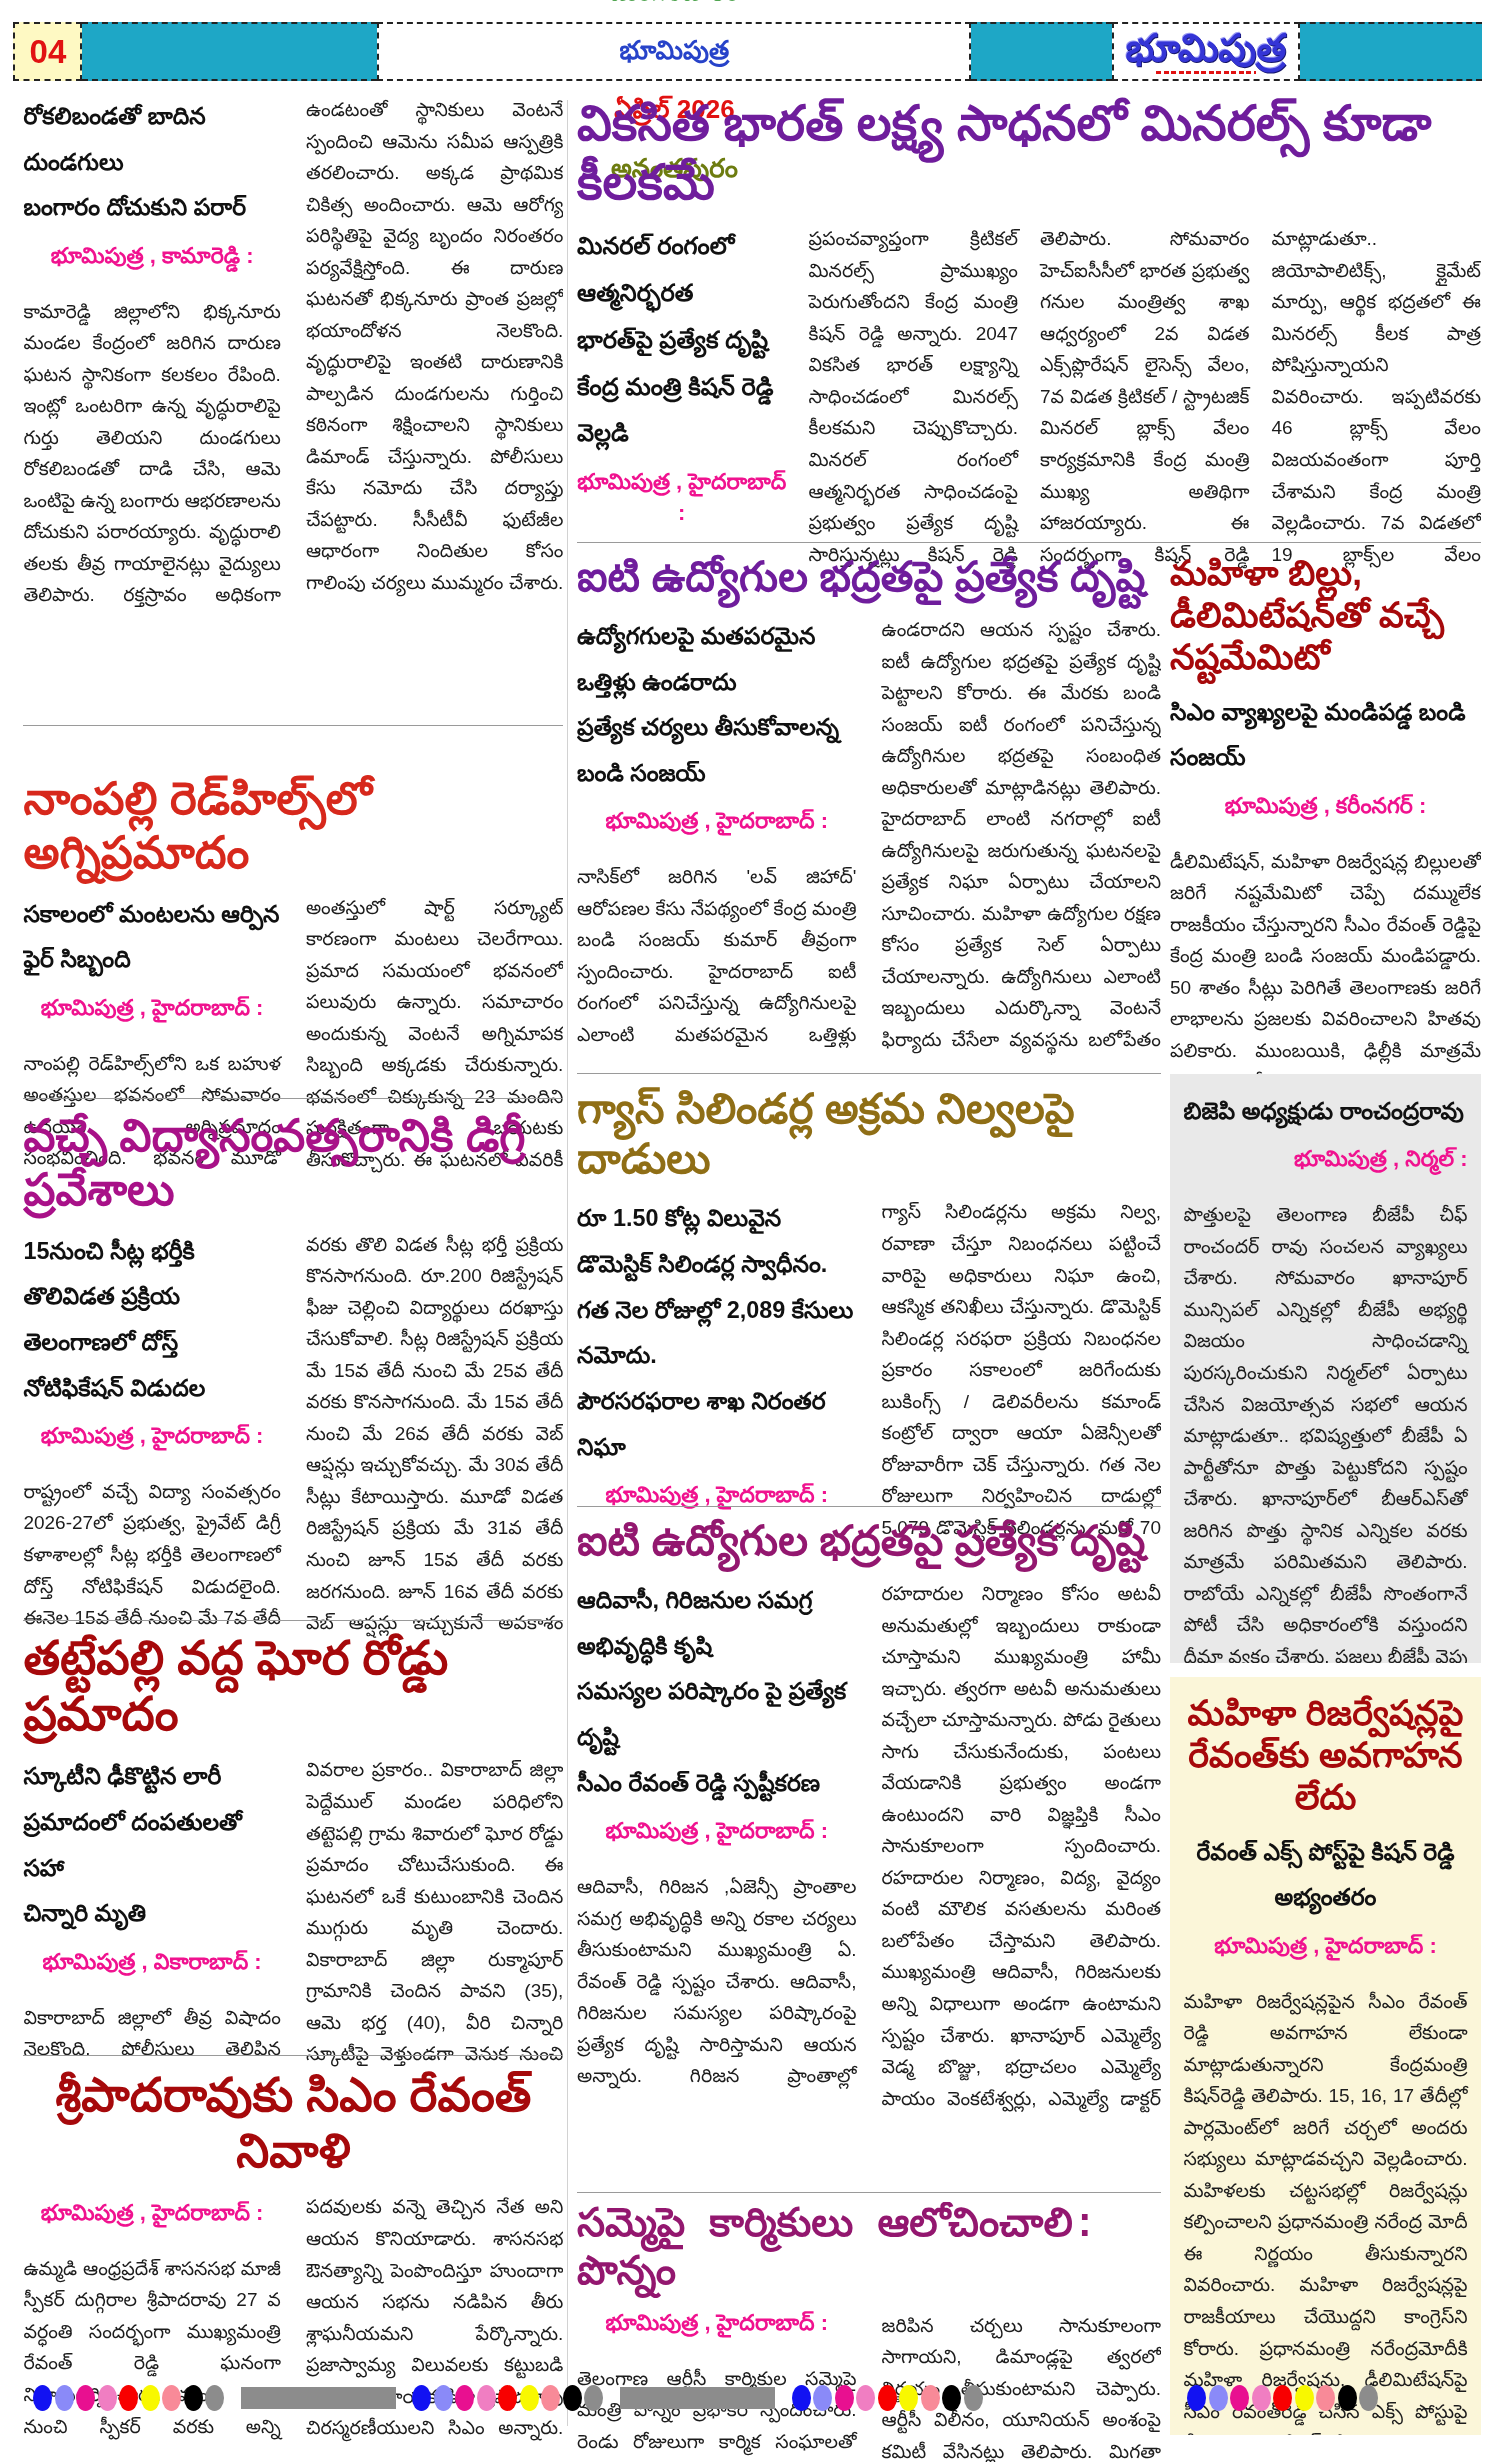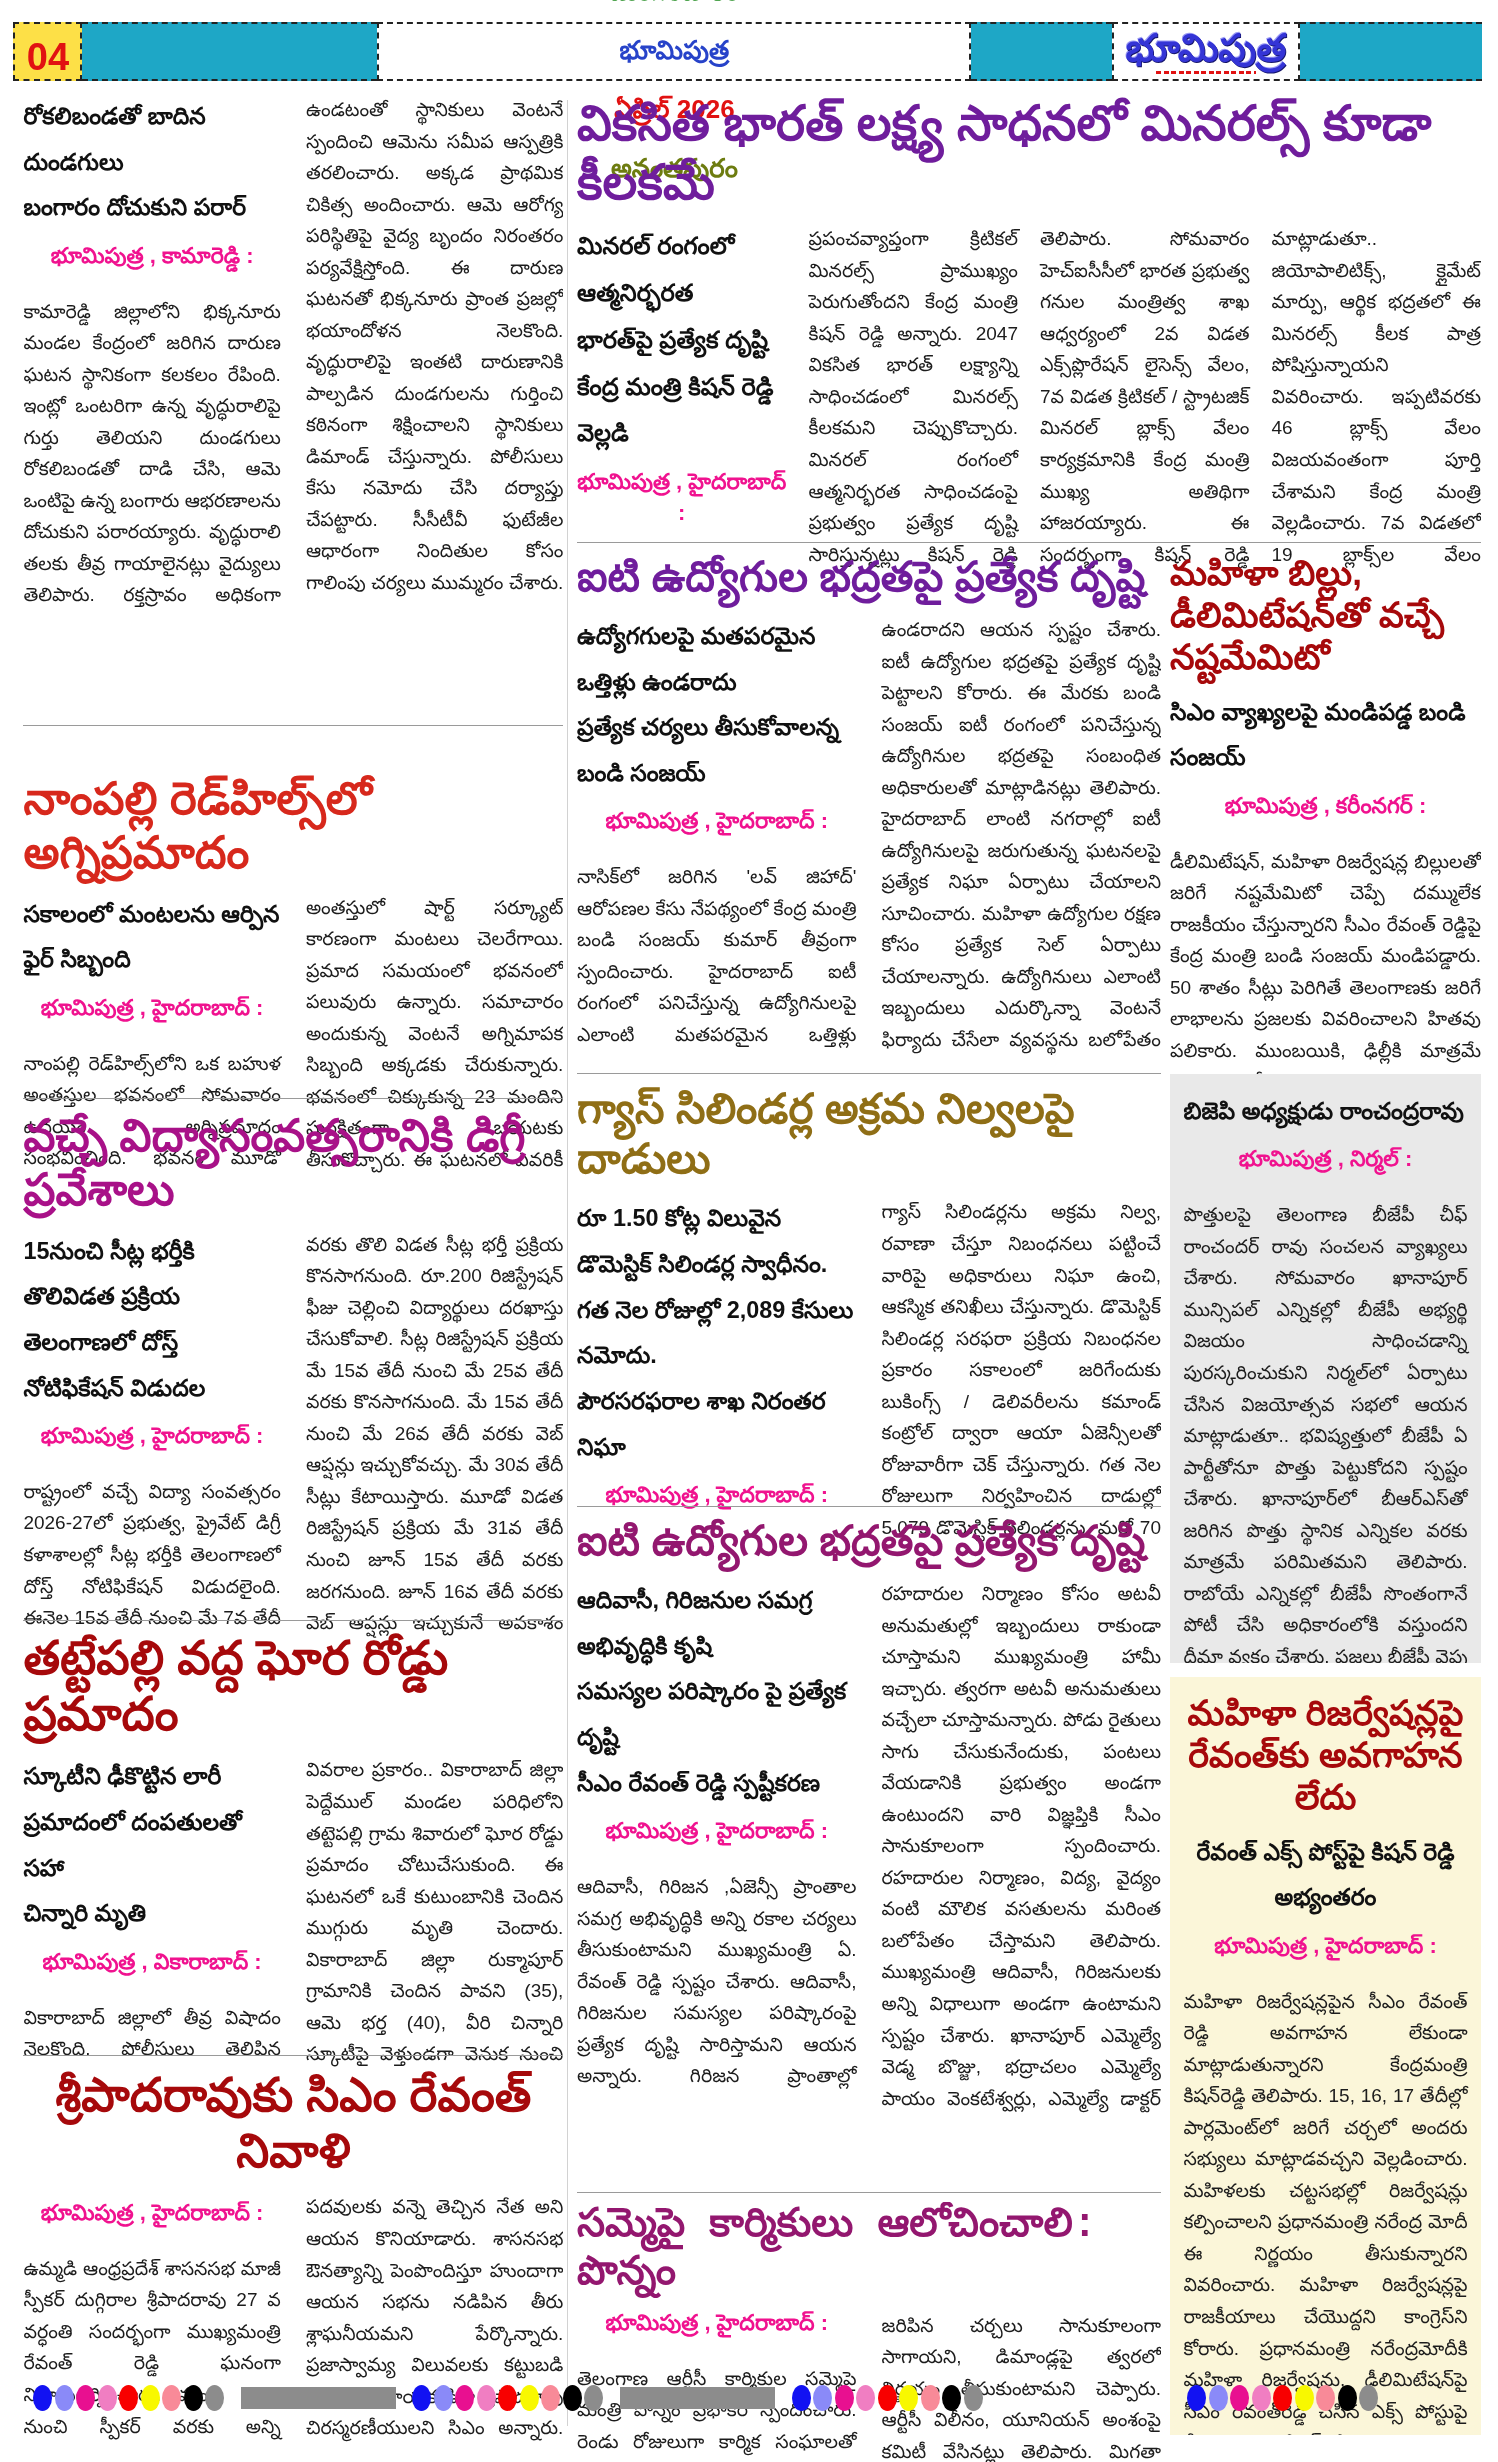--- a/index.html
+++ b/index.html
@@ -1,21 +1,21 @@
 <!DOCTYPE html>
 <html style="font-size:13.4px"><head>
 <meta charset="utf-8">
 <style>
   html,body{margin:0;padding:0;background:#fff;}
   #page{position:relative;width:1499px;height:2462px;background:#ffffff;overflow:hidden;
         font-family:"Liberation Sans","DejaVu Sans",sans-serif;color:#222;}
   
   .hdr{position:absolute;left:13.4px;top:22px;width:1469px;height:59px;display:flex;align-items:stretch;}
-  .pagenum-box{width:65px;background:#fde047;border:2.5px dashed #222;display:flex;align-items:flex-end;justify-content:center;
-               font-size:38px;font-weight:bold;color:#e11212;}
+  .pagenum-box{width:65px;background:#fef9c3;border:2.5px dashed #222;display:flex;align-items:center;justify-content:center;
+               font-size:33px;font-weight:bold;color:#e11212;}
   .tealseg{background:#1ea7c6;border-top:2.5px dashed #222;border-bottom:2.5px dashed #222;}
   .seg1{width:295px;} .seg2{width:141px;} .seg3{flex:1;}
   .date-box{width:590px;background:#fff;border:2.5px dashed #222;display:flex;align-items:center;justify-content:center;
             gap:22px;font-size:26px;font-weight:bold;white-space:nowrap;flex-direction:column;}
   .d-red{color:#e11212;} .d-green{color:#1d8a1d;margin-top:10px;} .d-blue{color:#2743c9;} .d-olive{color:#6d7c10;}
   .masthead-box{width:184px;background:#fff;border:2.5px dashed #222;display:flex;flex-direction:column;
                 align-items:center;justify-content:center;}
   .masthead{font-size:38px;font-weight:bold;color:#3434d6;transform:skewX(-4deg);
             text-shadow:0.8px 0.8px 0 #151569,-0.8px -0.8px 0 #9a9af5;line-height:1;}
   .tagline-line{display:block;width:100px;height:3.3px;margin-top:3.3px;
@@ -182,21 +182,21 @@
 
   <section class="article" style="left:1170px;top:552px;width:311px;">
     <h2 class="hl c-darkred" style="font-size:35px;">మహిళా బిల్లు, డీలిమిటేషన్‌తో వచ్చే నష్టమేమిటో</h2>
     <div class="subheads">సిఎం వ్యాఖ్యలపై మండిపడ్డ బండి సంజయ్</div>
     <div class="byline">భూమిపుత్ర , కరీంనగర్ :</div>
     <p class="bodytx" style="height:276px;overflow:hidden;">డీలిమిటేషన్, మహిళా రిజర్వేషన్ల బిల్లులతో జరిగే నష్టమేమిటో చెప్పే దమ్ములేక రాజకీయం చేస్తున్నారని సీఎం రేవంత్ రెడ్డిపై కేంద్ర మంత్రి బండి సంజయ్ మండిపడ్డారు. 50 శాతం సీట్లు పెరిగితే తెలంగాణకు జరిగే లాభాలను ప్రజలకు వివరించాలని హితవు పలికారు. ముంబయికి, ఢిల్లీకి మాత్రమే అత్యధిక సీట్లు ఉండాలా.. వెనుకబడ్డ ఆదిలాబాద్, పాలమూరు జిల్లాలకు సీట్లు పెంచాల్సిన అవసరమే లేదా అని నిలదీశారు. మీ హైబ్రీడ్ మోడల్ అంటే ఇదేనా అని అన్నారు. ప్రతి అంశాన్ని రాజకీయం చేయడం తగదని చురకలంటించారు. ఇకపోతే చావైనా, బతుకైనా కరీంనగరేనని.. తుది శ్వాస వరకు బీజేపీలోనే ఉంటానని కేంద్ర మంత్రి బండి సంజయ్ స్పష్టం చేశారు. బండి సంజయ్ సైతం డాక్టర్ లక్ష్మణ్ మాదిరిగా ఏదో ఒక రాష్ట్రానికి వలస పోక తప్పదంటూ సీఎం రేవంత్ రెడ్డి చేసిన వ్యాఖ్యలపై కేంద్ర మంత్రి బండి సంజయ్ స్పందించారు. ఈ మేరకు ఒక ప్రకటన విడుదల చేశారు.</p>
   </section>
 
   <section class="article boxed graybg" style="left:1170px;top:1074px;width:311px;height:589px;">
     <div class="subheads">బిజెపి అధ్యక్షుడు రాంచంద్రరావు</div>
-    <div class="byline" style="text-align:center;">భూమిపుత్ర , నిర్మల్ :</div>
+    <div class="byline" style="text-align:right;">భూమిపుత్ర , నిర్మల్ :</div>
     <p class="bodytx">పొత్తులపై తెలంగాణ బీజేపీ చీఫ్ రాంచందర్ రావు సంచలన వ్యాఖ్యలు చేశారు. సోమవారం ఖానాపూర్ మున్సిపల్ ఎన్నికల్లో బీజేపీ అభ్యర్థి విజయం సాధించడాన్ని పురస్కరించుకుని నిర్మల్‌లో ఏర్పాటు చేసిన విజయోత్సవ సభలో ఆయన మాట్లాడుతూ.. భవిష్యత్తులో బీజేపీ ఏ పార్టీతోనూ పొత్తు పెట్టుకోదని స్పష్టం చేశారు. ఖానాపూర్‌లో బీఆర్ఎస్‌తో జరిగిన పొత్తు స్థానిక ఎన్నికల వరకు మాత్రమే పరిమితమని తెలిపారు. రాబోయే ఎన్నికల్లో బీజేపీ సొంతంగానే పోటీ చేసి అధికారంలోకి వస్తుందని ధీమా వ్యక్తం చేశారు. ప్రజలు బీజేపీ వైపు ఉన్నారని, కాంగ్రెస్ ప్రభుత్వ వైఫల్యాలను ఎండగడుతూ ముందుకు వెళ్తామని అన్నారు. ఖానాపూర్ మున్సిపాలిటీలో బీజేపీ విజయం కార్యకర్తల కృషికి నిదర్శనమని కొనియాడారు. సరిహద్దు ప్రాంతాల్లో పార్టీ మరింత బలపడుతోందని, రాబోయే రోజుల్లో మరిన్ని విజయాలు సాధిస్తామని పేర్కొన్నారు. పార్టీ గెలుపు కోసం పనిచేసిన ప్రతి కార్యకర్తకు ఆయన అభినందనలు తెలిపారు.</p>
   </section>
 
   <section class="article boxed creambg" style="left:1170px;top:1677px;width:311px;height:758px;">
     <h2 class="hl c-darkred" style="font-size:35px;">మహిళా రిజర్వేషన్లపై రేవంత్‌కు అవగాహన లేదు</h2>
     <div class="subheads" style="text-align:center;">రేవంత్ ఎక్స్ పోస్ట్‌పై కిషన్ రెడ్డి అభ్యంతరం</div>
     <div class="byline">భూమిపుత్ర , హైదరాబాద్ :</div>
     <p class="bodytx">మహిళా రిజర్వేషన్లపైన సీఎం రేవంత్ రెడ్డి అవగాహన లేకుండా మాట్లాడుతున్నారని కేంద్రమంత్రి కిషన్‌రెడ్డి తెలిపారు. 15, 16, 17 తేదీల్లో పార్లమెంట్‌లో జరిగే చర్చలో అందరు సభ్యులు మాట్లాడవచ్చని వెల్లడించారు. మహిళలకు చట్టసభల్లో రిజర్వేషన్లు కల్పించాలని ప్రధానమంత్రి నరేంద్ర మోదీ ఈ నిర్ణయం తీసుకున్నారని వివరించారు. మహిళా రిజర్వేషన్లపై రాజకీయాలు చేయొద్దని కాంగ్రెస్‌ని కోరారు. ప్రధానమంత్రి నరేంద్రమోదీకి మహిళా రిజర్వేషన్లు, డీలిమిటేషన్‌పై సీఎం రేవంత్‌రెడ్డి చేసిన ఎక్స్ పోస్టుపై కేంద్రమంత్రి కిషన్‌రెడ్డి స్పందించారు. దశాబ్దాలుగా కాంగ్రెస్ పరిపాలన చేసిందని.. అంబేడ్కర్ చెప్పిన మహిళల రిజర్వేషన్ల గురించి ఎందుకు పట్టించుకోలేదని కిషన్‌రెడ్డి ప్రశ్నించారు. ప్రధానమంత్రి నరేంద్ర మోదీ మహిళలకు రిజర్వేషన్లు తీసుకువస్తుంటే కోడి గుడ్డు మీద ఈకలు పీకే ప్రయత్నం కాంగ్రెస్ నేతలు చేస్తున్నారని ఎద్దేవా చేశారు. 70 కోట్ల మంది మహిళల గౌరవాన్ని పెంచాలని.. వారికి హక్కులు కల్పించాలని ఈ నిర్ణయం తీసుకున్నట్లు చెప్పారు.</p>
   </section>
 

